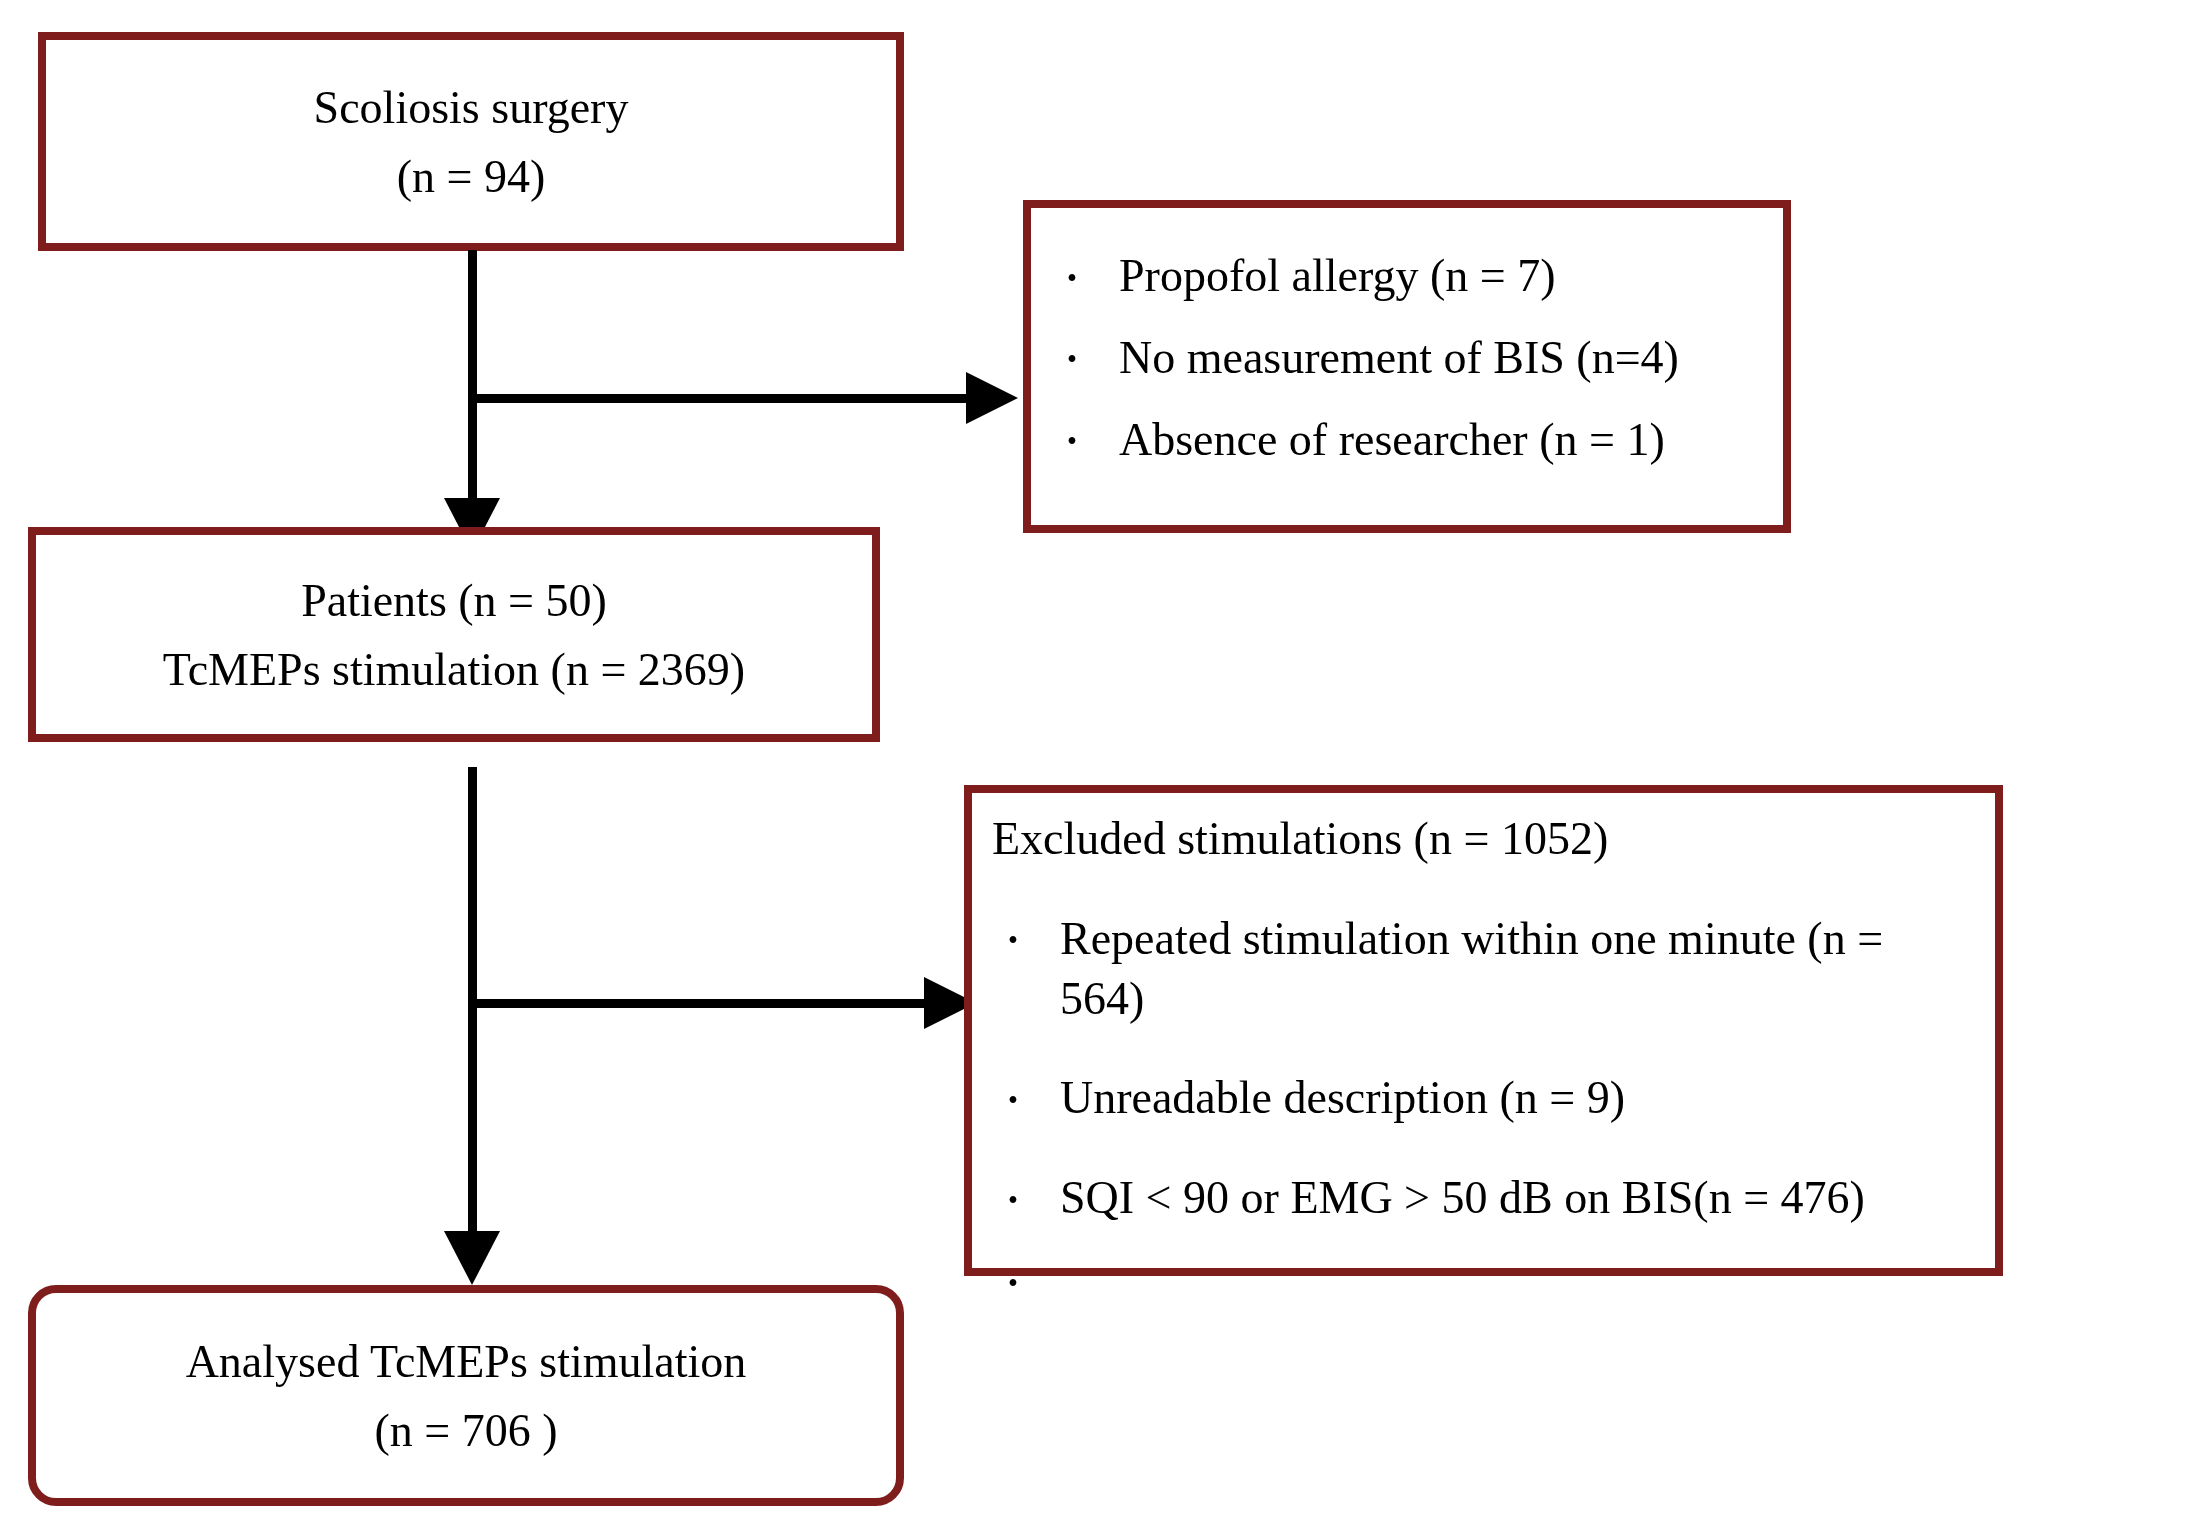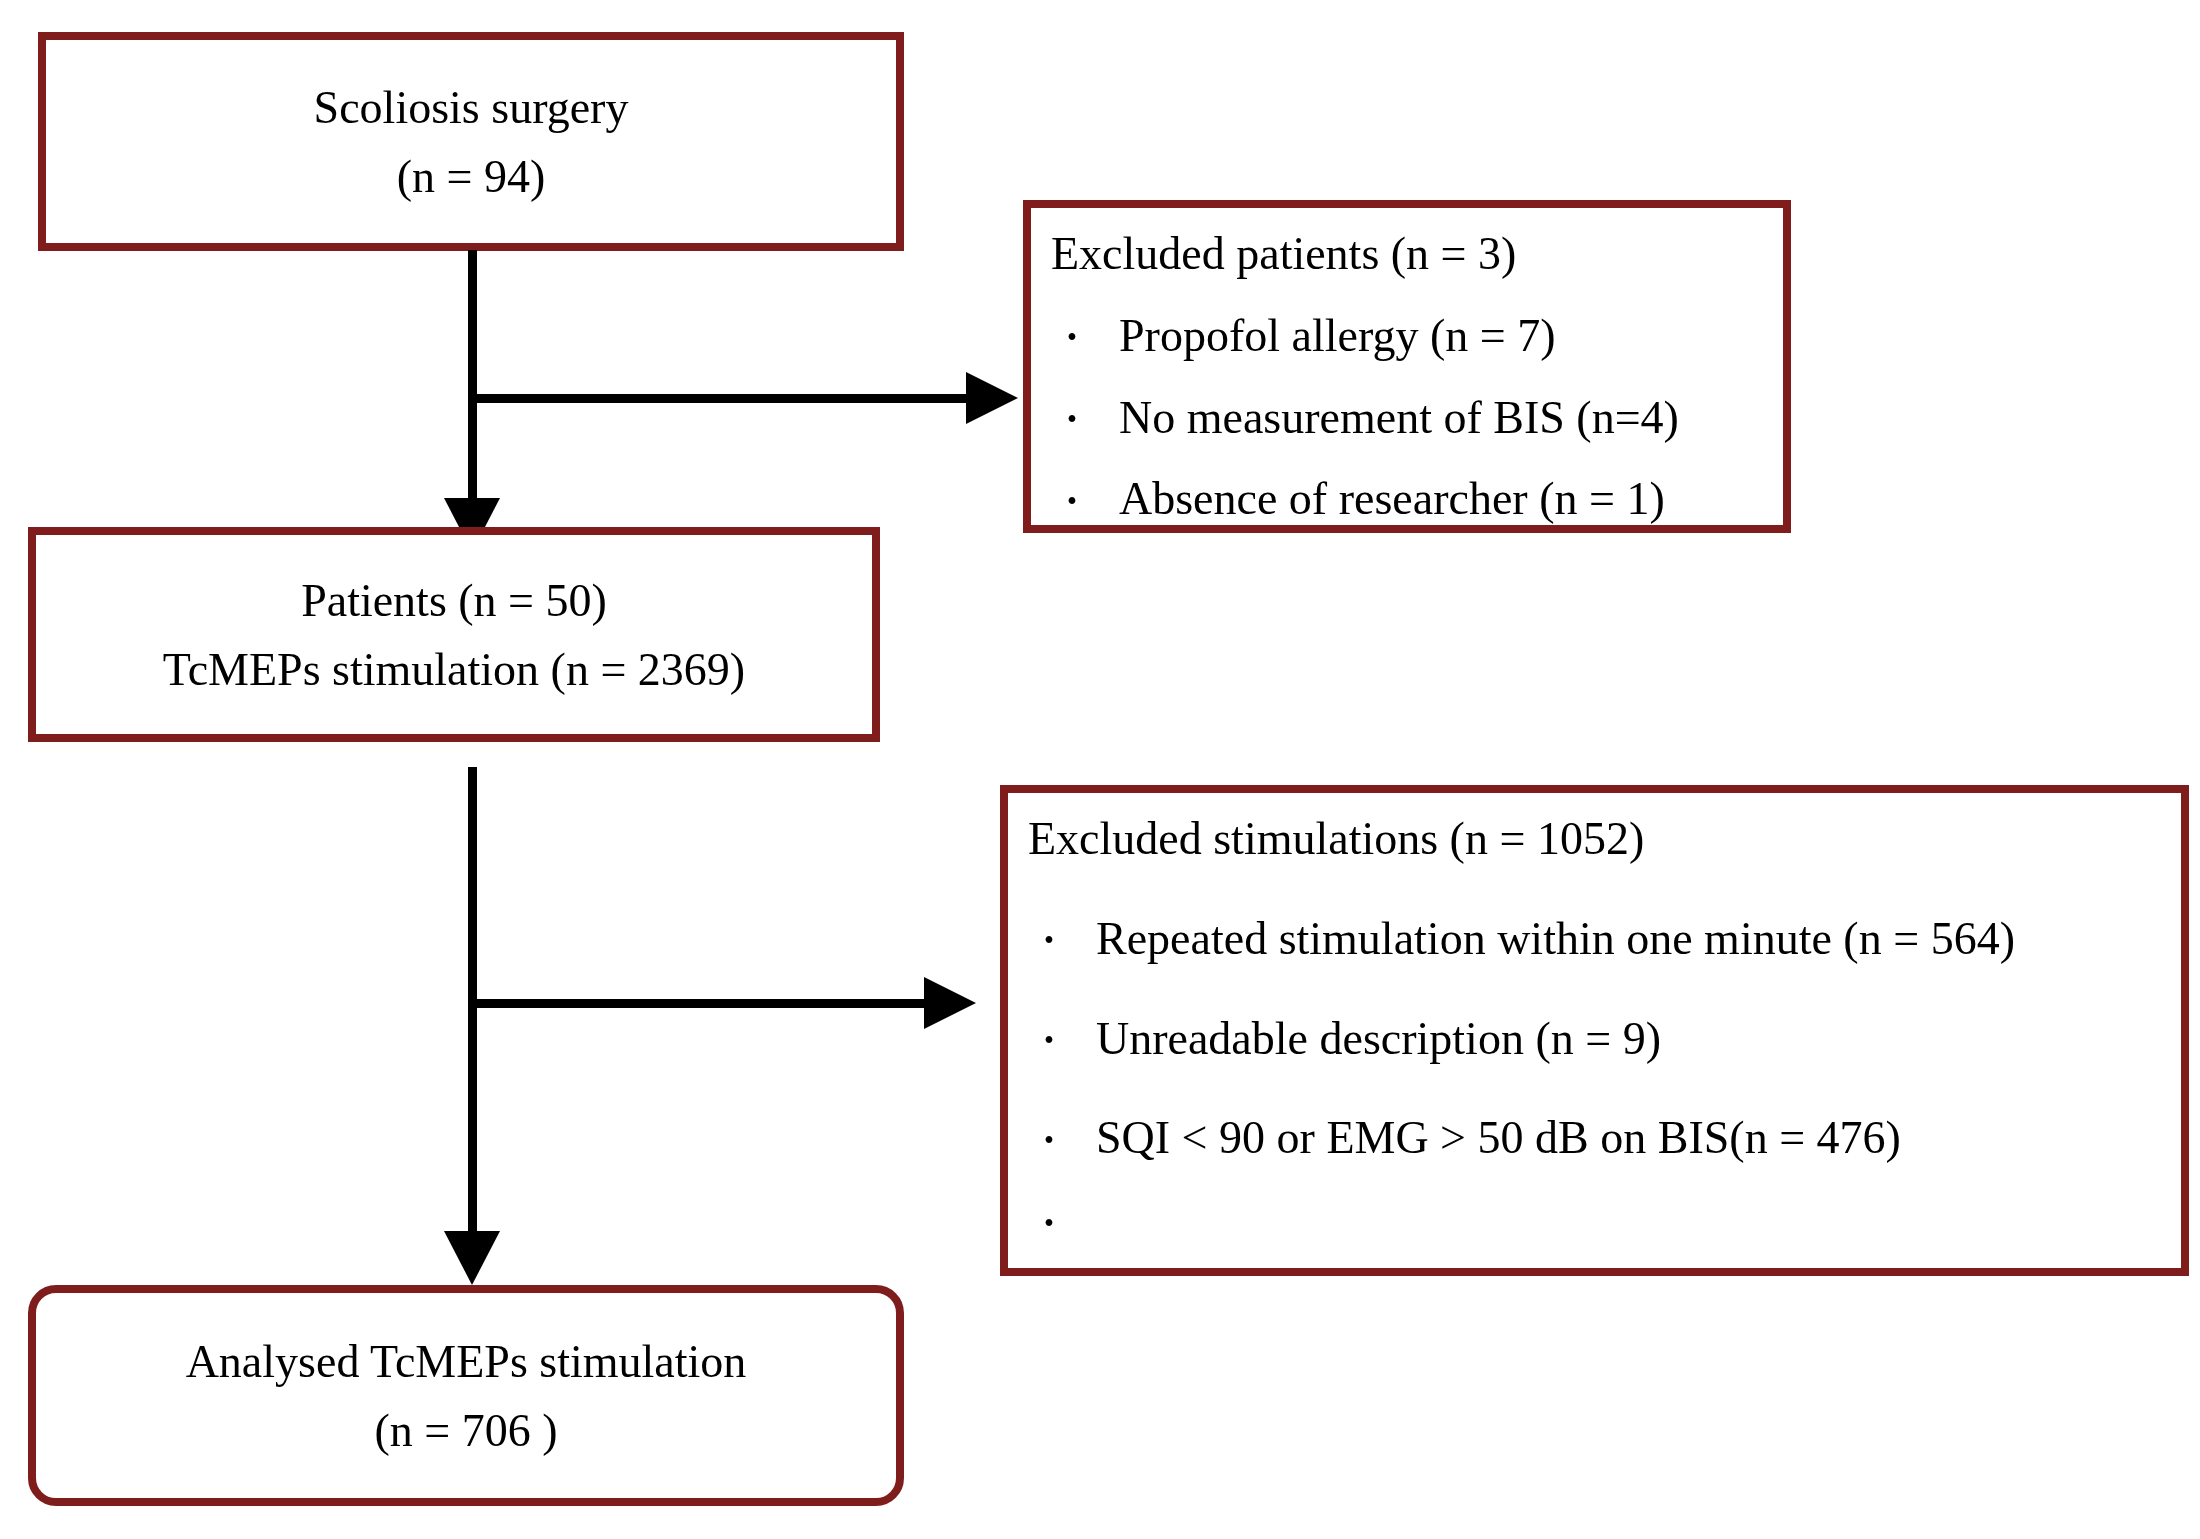--- a/index.html
+++ b/index.html
@@ -55,21 +55,21 @@
     flex: 0 0 auto;
     width: 52px;
     font-size: 0.62em;
     position: relative;
     top: -0.12em;
   }
 
   #box-scoliosis   { left: 38px;   top: 32px;   width: 866px;  height: 219px; }
   #box-excl-pat    { left: 1023px; top: 200px;  width: 768px;  height: 333px; }
   #box-patients    { left: 28px;   top: 527px;  width: 852px;  height: 215px; }
-  #box-excl-stim   { left: 1000px;  top: 785px;  width: 1189px; height: 491px; }
+  #box-excl-stim   { left: 964px;  top: 785px;  width: 1039px; height: 491px; }
   #box-analysed    { left: 28px;   top: 1285px; width: 876px;  height: 221px; border-radius: 28px; }
 
   #box-excl-pat li  { margin-top: 22px; }
   #box-excl-stim li { margin-top: 40px; }
 
   
   .arrow-part {
     position: absolute;
     background: #000000;
   }
@@ -113,21 +113,20 @@
     <div>(n = 94)</div>
   </div>
 
   <div class="arrow-part" id="v1-line"></div>
   <div class="head down" id="v1-head"></div>
 
   <div class="arrow-part" id="h1-line"></div>
   <div class="head right" id="h1-head"></div>
 
   <div class="box listbox" id="box-excl-pat">
-    <p class="list-title">Excluded patients (n = 3)</p>
     <ul>
       <li>
         <span class="bullet">•</span>
         <span>Propofol allergy (n = 7)</span>
       </li>
       <li>
         <span class="bullet">•</span>
         <span>No measurement of BIS (n=4)</span>
       </li>
       <li>

